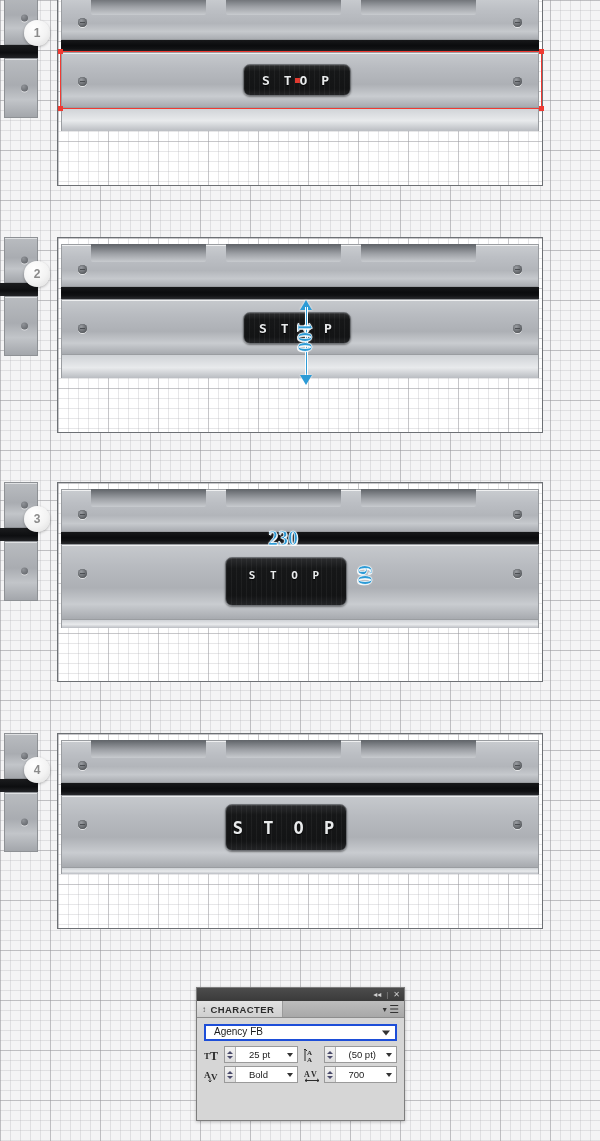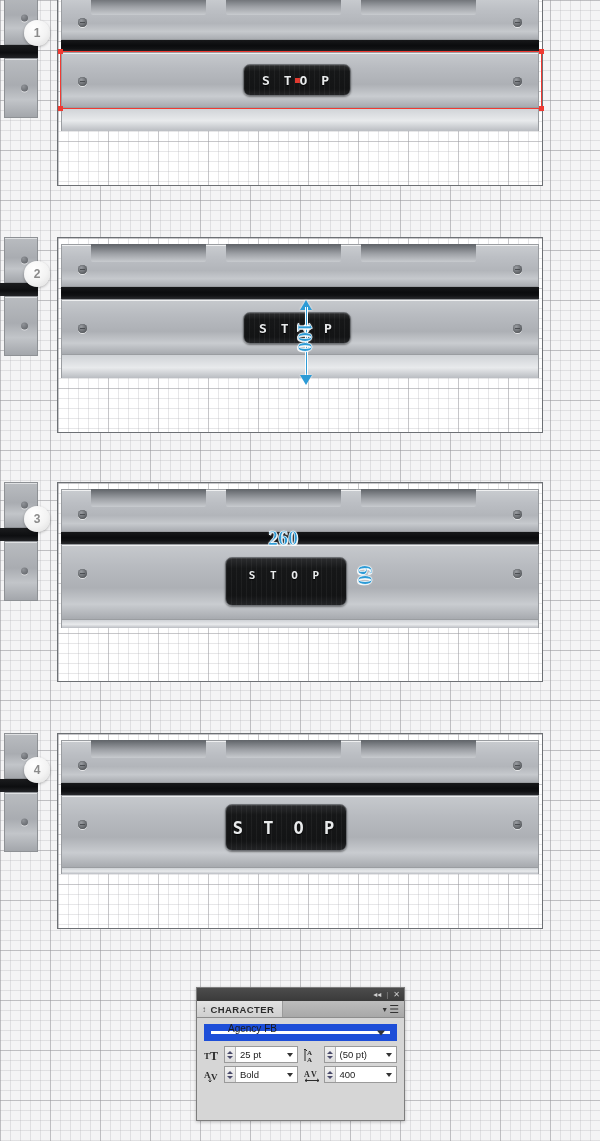--- a/index.html
+++ b/index.html
@@ -186,22 +186,22 @@
     background: linear-gradient(to bottom,#e3e3e3,#cfcfcf);
     border-right: 1px solid #9b9b9b;
     font-size: 9.5px; font-weight: bold; color: #2c2c2c; letter-spacing: .4px;
   }
   .cp-tab .grip { font-size: 8px; color:#555; }
   .cp-menu { margin-left:auto; display:flex; align-items:center; gap:1px; padding-right:5px;
              font-size:9px; color:#333; }
   .cp-body { padding: 6px 7px; }
   .cp-select {
     position: relative; height: 17px; margin-bottom: 4px;
-    background: #fff; border: 7px solid #1d4ed8;
-    display: flex; align-items: flex-end; padding-left: 17px;
+    background: #fff; border: 2px solid #1d4ed8;
+    display: flex; align-items: flex-start; padding-left: 8px;
     font-size: 10px; color: #1a1a1a;
   }
   .cp-select .arw {
     position: absolute; right: 5px; top: 50%; transform: translateY(-50%);
     width:0;height:0;border-left:4px solid transparent;border-right:4px solid transparent;
     border-top:5px solid #333;
   }
   .cp-grid { display: grid; grid-template-columns: 1fr 1fr; gap: 3px 6px; margin-top: 5px; }
   .cp-field { display: flex; align-items: center; gap: 3px; height: 17px; }
   .cp-ficon {
@@ -216,21 +216,21 @@
     background:#fff; border: 1px solid #9a9a9a; display:flex; align-items:center;
   }
   .cp-spin {
     width: 11px; height: 100%; flex: 0 0 11px;
     border-right: 1px solid #b5b5b5;
     background: linear-gradient(to bottom,#f2f2f2,#dcdcdc);
     display:flex; flex-direction:column; align-items:center; justify-content:center; gap:2px;
   }
   .cp-spin .up {width:0;height:0;border-left:3px solid transparent;border-right:3px solid transparent;border-bottom:3.5px solid #4a4a6a;}
   .cp-spin .dn {width:0;height:0;border-left:3px solid transparent;border-right:3px solid transparent;border-top:3.5px solid #4a4a6a;}
-  .cp-val { flex:1; padding-left:4px; font-size:9.5px; color:#1a1a1a; }
+  .cp-val { flex:1; padding-left:13px; font-size:9.5px; color:#1a1a1a; }
   .cp-inputwrap .arw {
     position:absolute; right:4px; top:50%; transform:translateY(-50%);
     width:0;height:0;border-left:3.5px solid transparent;border-right:3.5px solid transparent;
     border-top:4.5px solid #333;
   }
 </style>
 </head>
 <body>
 
 <div id="root">
@@ -348,21 +348,21 @@
       <div class="plate-door" style="top:61px;height:76px">
         <div class="plate-screw" style="left:16px;top:24px"></div>
         <div class="plate-screw" style="right:16px;top:24px"></div>
       </div>
       <div class="plate-skirt" style="top:137px;height:8px"></div>
 
       <div class="screen" style="left:167px;top:74px;width:122px;height:49px">
         <span class="txt" style="font-size:11px;letter-spacing:4px;position:relative;top:-6px">S T O P</span>
       </div>
 
-      <div class="measure-num" style="left:210px;top:44px;font-size:20px">260</div>
+      <div class="measure-num" style="left:210px;top:44px;font-size:20px">230</div>
       <div class="measure-num vert" style="left:318px;top:82px;font-size:20px">60</div>
     </div>
 
     <div class="badge" style="left:24px;top:24px">3</div>
   </div>
 
   <div class="step" style="top:733px;height:230px">
     <div class="stub" style="top:0px;height:46px">
         <div class="screw"></div>
       </div>
@@ -488,21 +488,21 @@
               <text x="7" y="9" font-family="Liberation Serif, serif" font-size="8" font-weight="bold" fill="#2b2b2b">V</text>
               <path d="M1 12.5 L15 12.5" stroke="#2b2b2b" stroke-width="1"></path>
               <path d="M1 12.5 L3 10.8 M1 12.5 L3 14.2 M15 12.5 L13 10.8 M15 12.5 L13 14.2" stroke="#2b2b2b" stroke-width="1" fill="none"></path>
             </svg>
           </div>
           <div class="cp-inputwrap">
             <div class="cp-spin">
               <div class="up"></div>
               <div class="dn"></div>
             </div>
-            <span class="cp-val">400</span>
+            <span class="cp-val">700</span>
             <span class="arw"></span>
           </div>
         </div>
 
       </div>
     </div>
   </div>
 
 </div>
 

